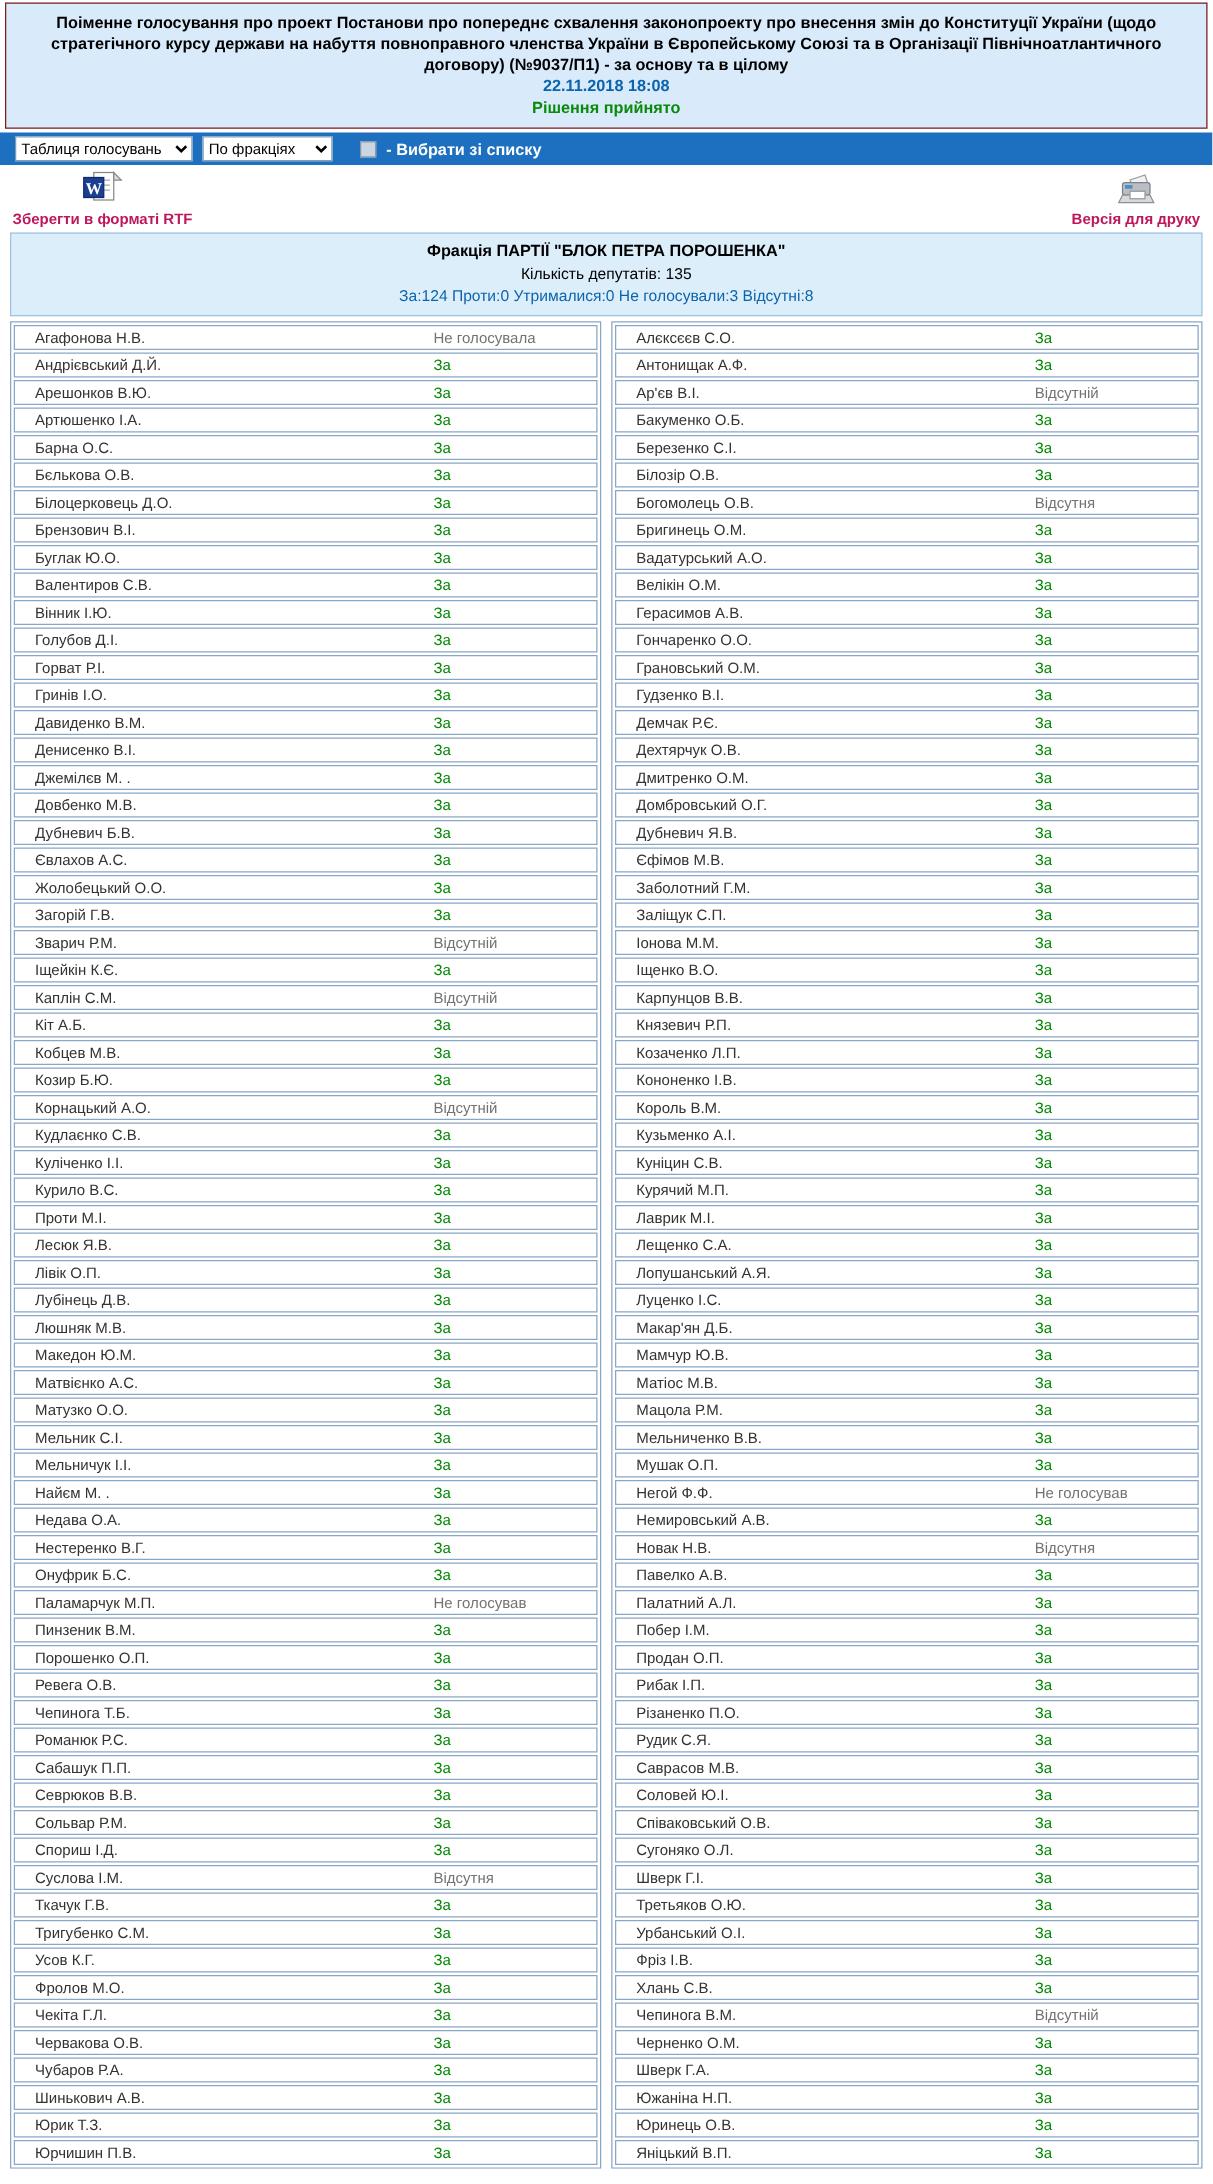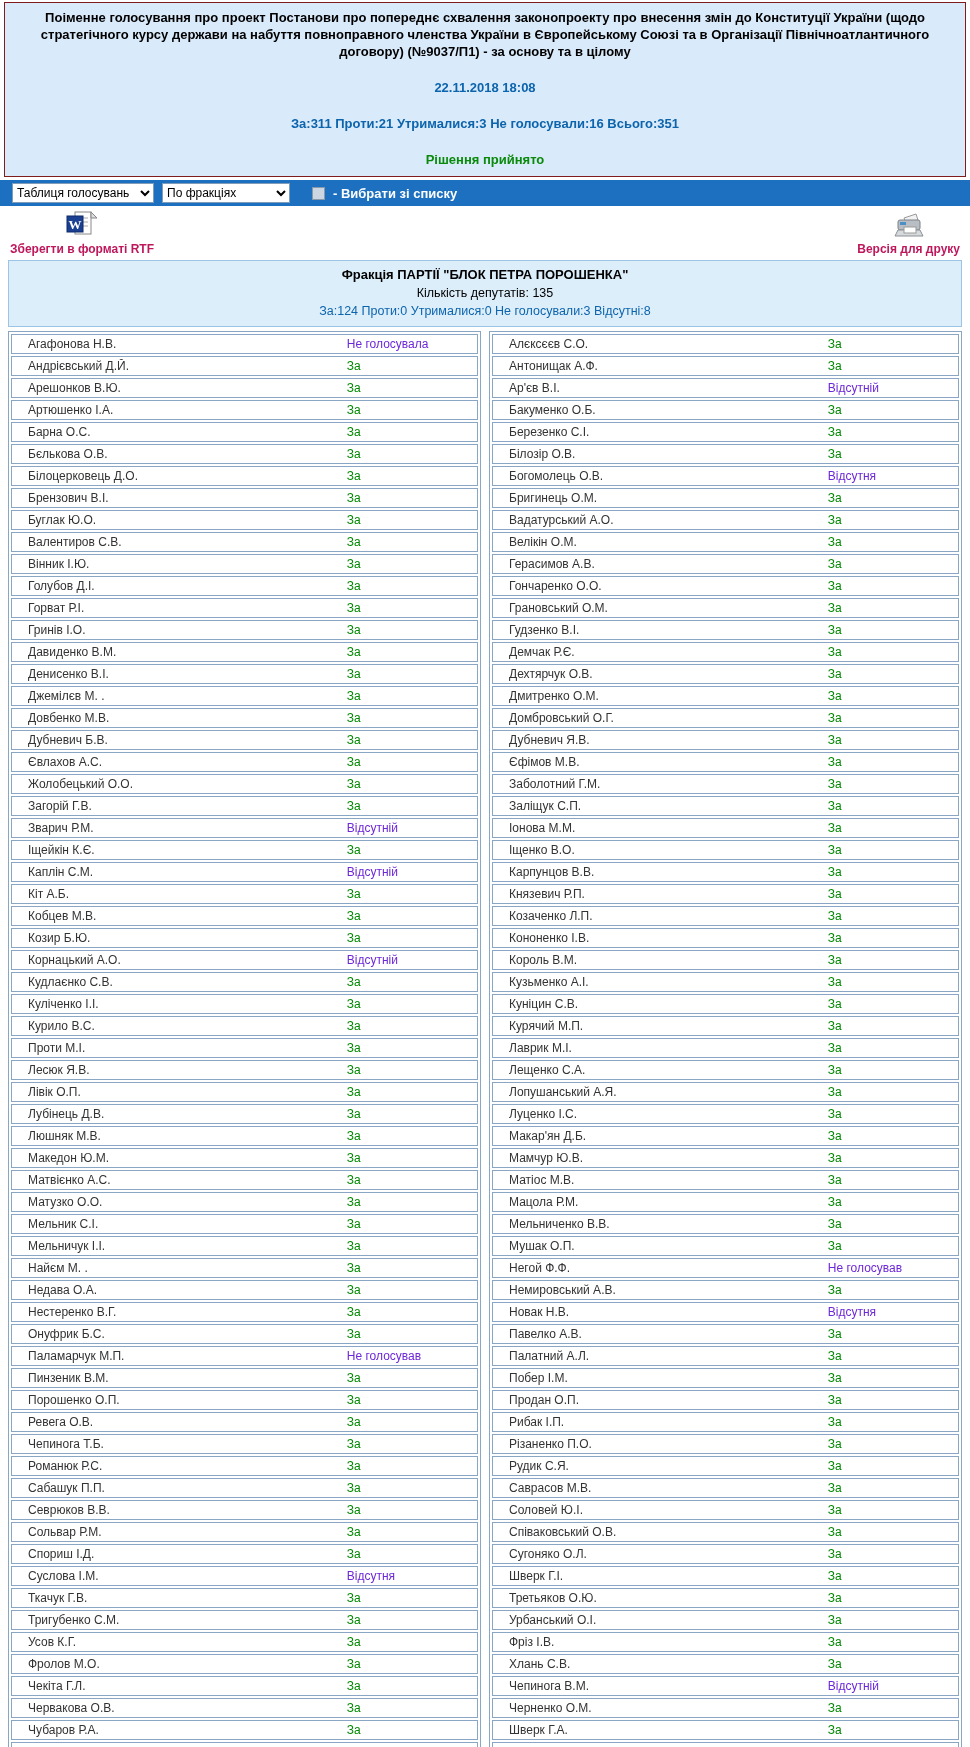--- a/index.html
+++ b/index.html
@@ -8,21 +8,21 @@
 
   
   .vote-header {
     margin:2px 4px 0 4px;
     background:#d9eafa;
     border:1px solid #7f1d1d;
     text-align:center;
     padding:6px 8px 8px 8px;
   }
   .vote-header .title { color:#000000; font-weight:bold; font-size:13px; line-height:17px; }
-  .vote-header .line  { font-weight:bold; font-size:13px; line-height:17px; margin-top:19px; }
+  .vote-header .line  { font-weight:bold; font-size:13px; line-height:17px; margin-top:0; }
   .vote-header .datetime, .vote-header .totals { color:#0c64ad; }
   .vote-header .result { color:#0a8a0a; }
 
   
   .toolbar {
     margin-top:3px;
     background:#1c70bf;
     height:26px;
     display:flex;
     align-items:center;
@@ -31,21 +31,21 @@
   }
   .toolbar select {
     height:20px;
     font-size:12px;
     font-family:"Liberation Sans", sans-serif;
     border:1px solid #7f9db9;
     background:#ffffff;
     color:#000000;
   }
   .toolbar .sel-mode { width:142px; }
-  .toolbar .sel-group { width:128px; }
+  .toolbar .sel-group { width:104px; }
   .toolbar input[type="checkbox"] {
     appearance:none;
     width:13px; height:13px;
     background:#ccd6e2;
     border:1px solid #8899aa;
     margin-left:14px;
   }
   .toolbar .chk-label { color:#ffffff; font-weight:bold; font-size:13px; }
 
   
@@ -94,32 +94,31 @@
     border:1px solid #89a6c4;
     height:20px;
     display:flex;
     align-items:center;
     background:#ffffff;
     font-size:12px;
   }
   .vote-row .dep-name { width:72%; padding-left:16px; color:#333333; white-space:nowrap; overflow:hidden; }
   .vote-row .dep-vote { width:28%; white-space:nowrap; }
   .vote-za    { color:#008800; }
-  .vote-other { color:#6d28d9; }
+  .vote-other { color:#737373; }
 
   
   .icon-svg { display:block; }
 </style>
 </head>
 <body>
 
 <div class="vote-header">
   <div class="title">Поіменне голосування про проект Постанови про попереднє схвалення законопроекту про внесення змін до Конституції України (щодо стратегічного курсу держави на набуття повноправного членства України в Європейському Союзі та в Організації Північноатлантичного договору) (№9037/П1) - за основу та в цілому</div>
   <div class="line datetime">22.11.2018 18:08</div>
-  <div class="line totals">За:311 Проти:21 Утрималися:3 Не голосували:16 Всього:351</div>
   <div class="line result">Рішення прийнято</div>
 </div>
 
 <div class="toolbar">
   <select class="sel-mode">
     <option>Таблиця голосувань</option>
   </select>
   <select class="sel-group">
     <option>По фракціях</option>
   </select>

